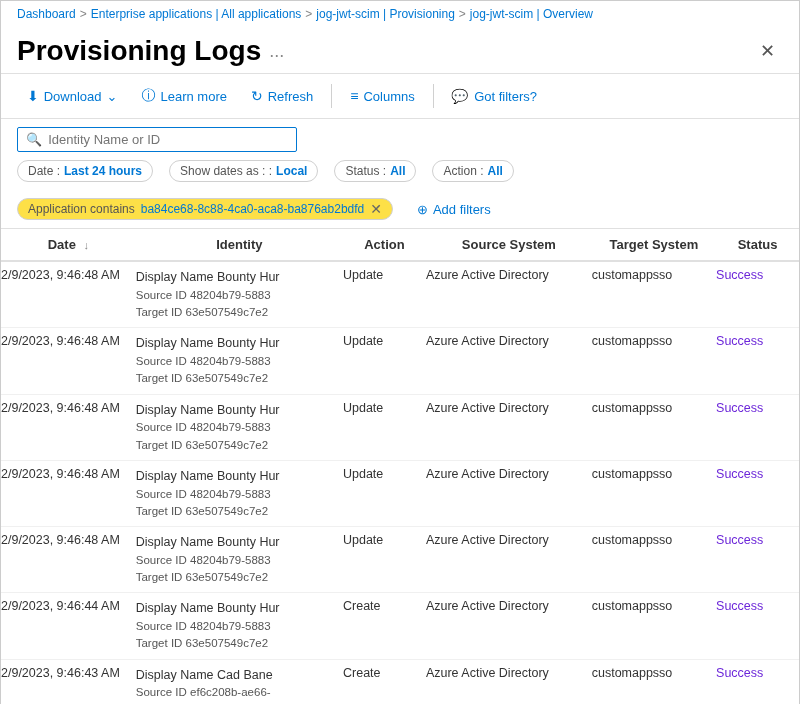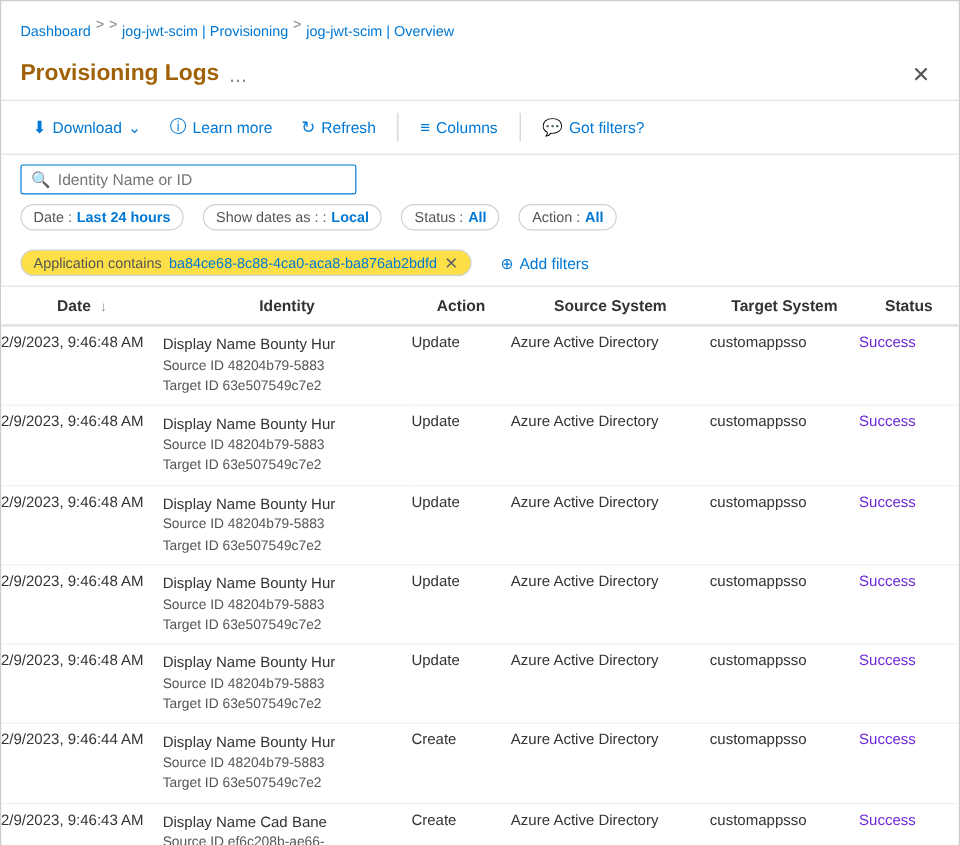--- a/index.html
+++ b/index.html
@@ -17,40 +17,40 @@
     
     .breadcrumb {
       padding: 6px 16px;
       font-size: 12px;
       color: #555;
       display: flex;
       align-items: center;
       gap: 4px;
       border-bottom: none;
     }
-    .breadcrumb a { color: #0078d4; text-decoration: none; margin-top: 12px; }
+    .breadcrumb a { color: #0078d4; text-decoration: none; }
     .breadcrumb .sep { color: #888; }
 
     
     .page-header {
       display: flex;
       align-items: center;
       justify-content: space-between;
       padding: 8px 16px 6px 16px;
       border-bottom: 1px solid #e0e0e0;
     }
     .page-header-left {
       display: flex;
       align-items: center;
       gap: 8px;
     }
     .page-title {
-      font-size: 19px;
+      font-size: 28px;
       font-weight: 600;
-      color: #a16207;
+      color: #000000;
     }
     .page-title-ellipsis {
       font-size: 18px;
       color: #888;
       cursor: pointer;
     }
     .close-btn {
       font-size: 18px;
       color: #555;
       cursor: pointer;
@@ -216,20 +216,21 @@
     .col-source { width: 160px; }
     .col-target { width: 120px; }
     .col-status { width: 80px; }
   </style>
 </head>
 <body>
 
 <div class="breadcrumb">
   <a href="#">Dashboard</a>
   <span class="sep">&gt;</span>
+  <a href="#">Enterprise applications | All applications</a>
   <span class="sep">&gt;</span>
   <a href="#">jog-jwt-scim | Provisioning</a>
   <span class="sep">&gt;</span>
   <a href="#">jog-jwt-scim | Overview</a>
 </div>
 
 <div class="page-header">
   <div class="page-header-left">
     <h1 class="page-title">Provisioning Logs</h1>
     <span class="page-title-ellipsis">...</span>

